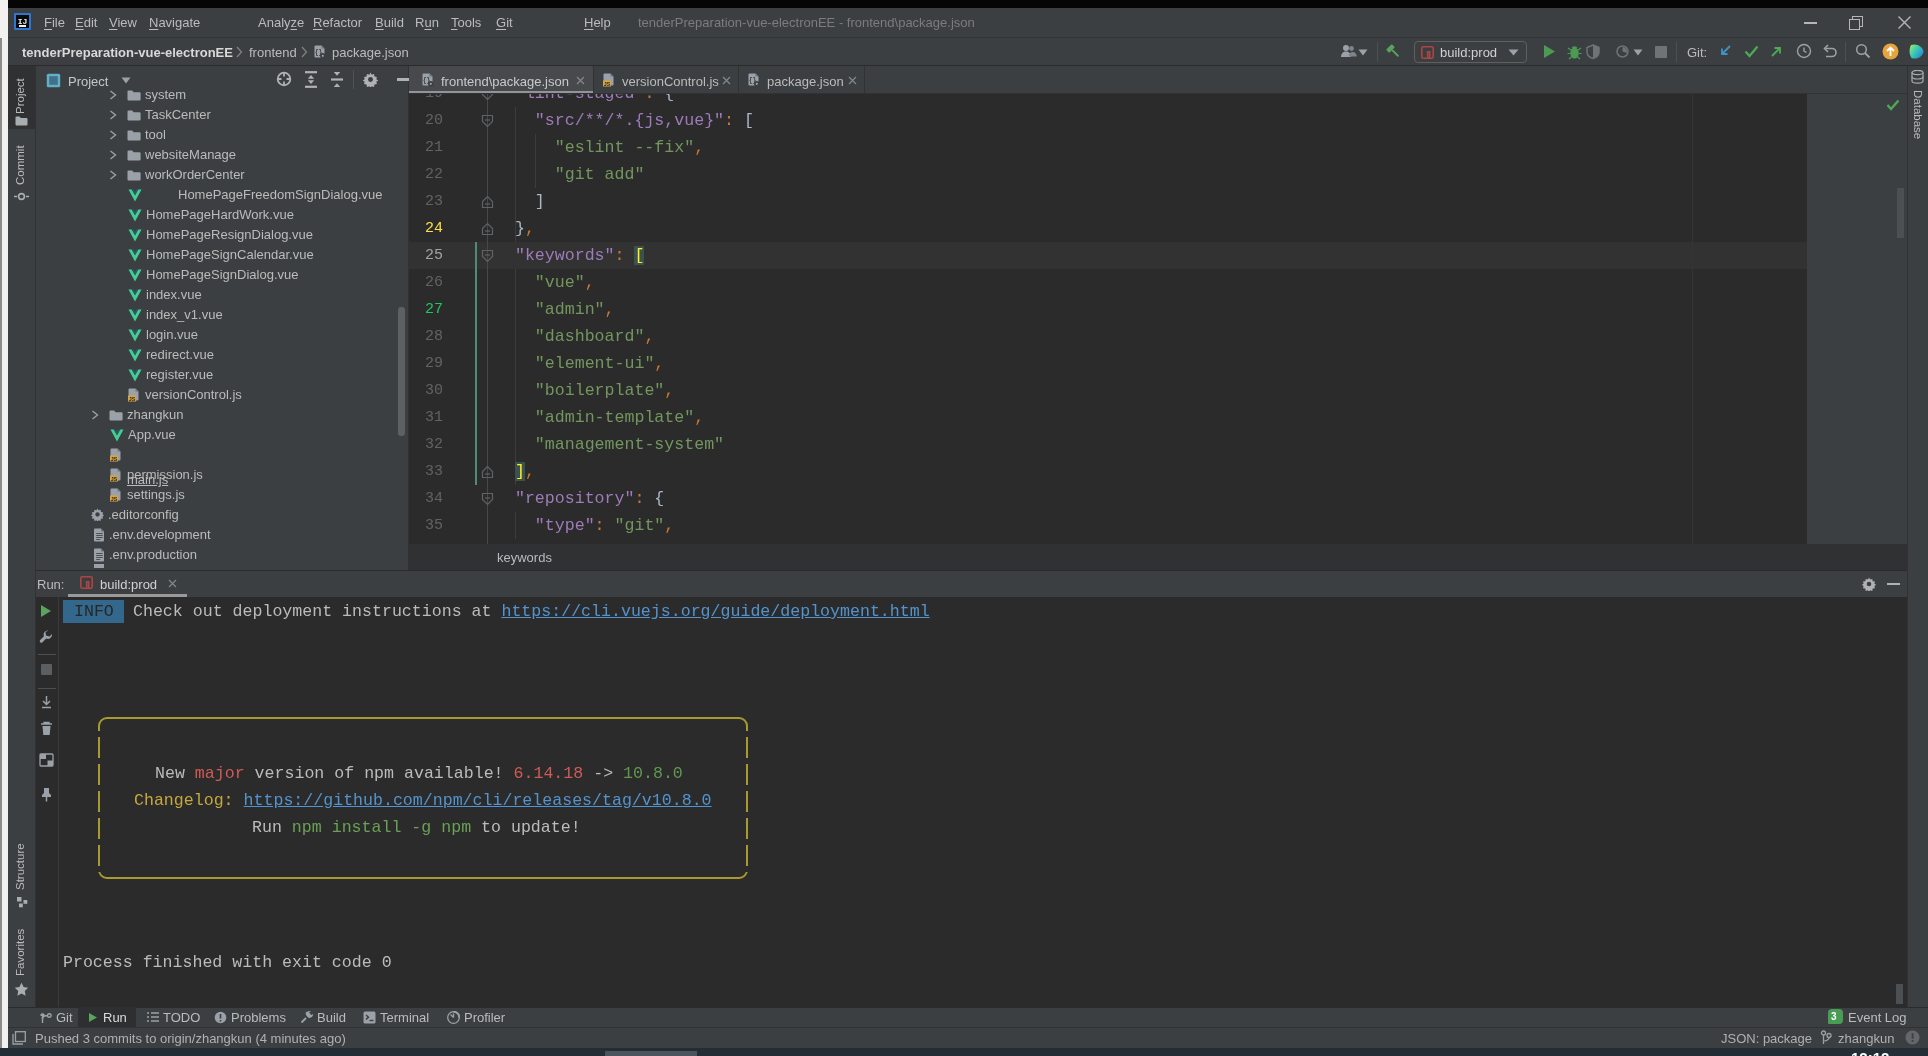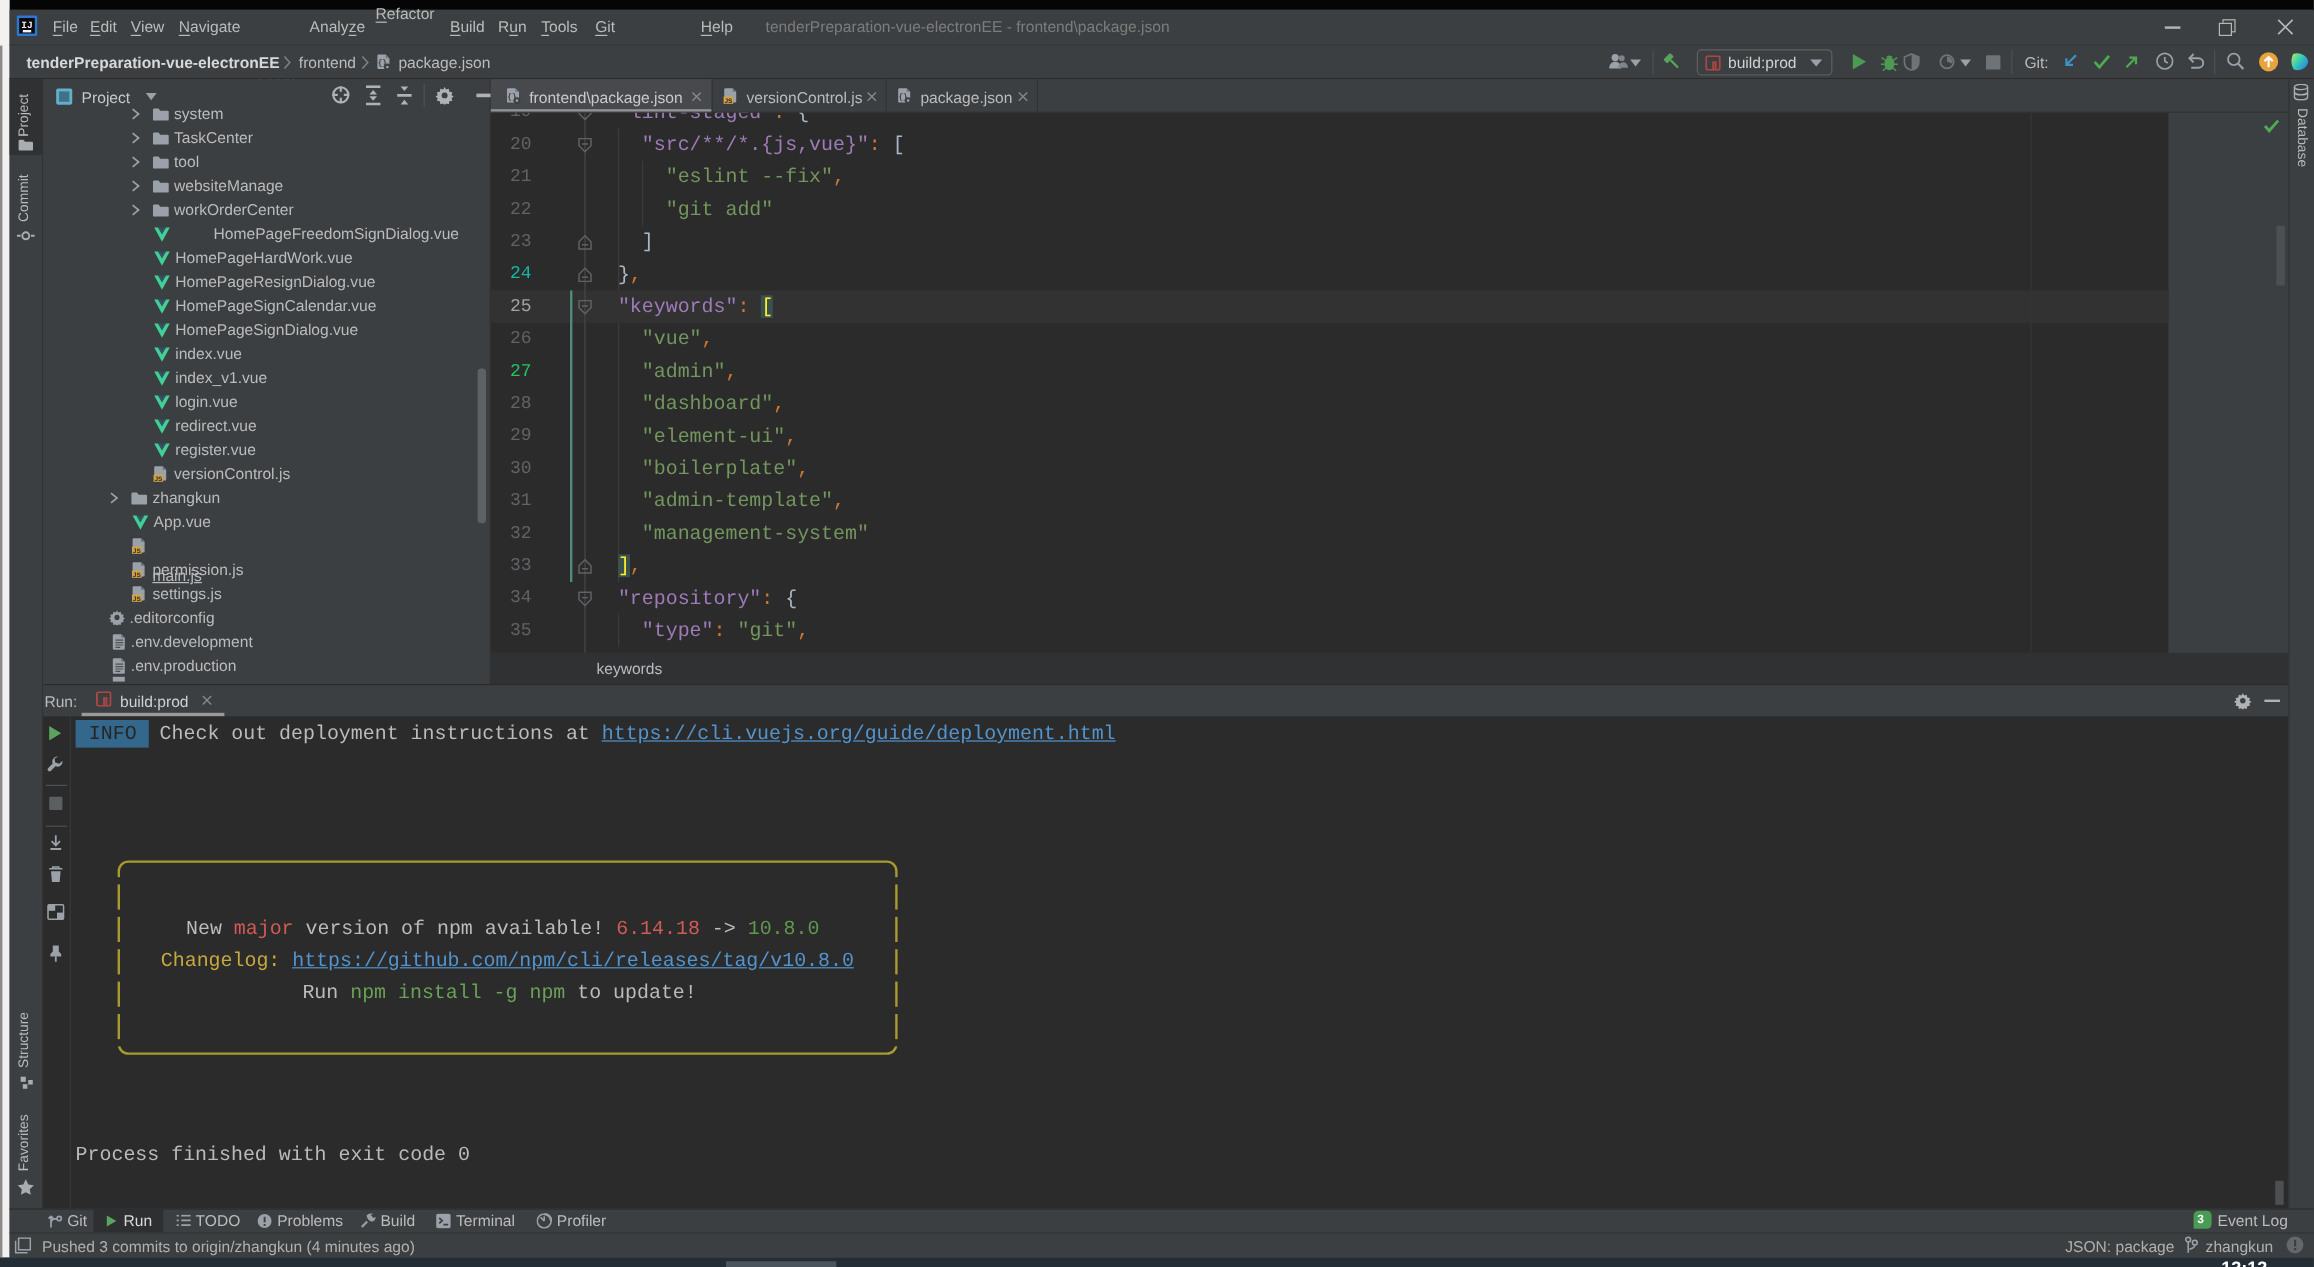--- a/index.html
+++ b/index.html
@@ -28,21 +28,21 @@
 <div class="abs" style="left:14px;top:13px;width:17px;height:17px;background:#0a0a0a;border:2px solid #2c77d1;border-radius:1px;box-sizing:border-box;">
     <div style="font:bold 8px 'Liberation Mono';color:#f0f0f0;text-align:center;margin-top:2px;letter-spacing:0px;">IJ</div>
     <div style="position:absolute;left:3px;top:10px;width:7px;height:1.5px;background:#f0f0f0;"></div>
   </div>
 <div class="abs sans" style="left:44px;top:15px;"><u>F</u>ile</div>
 <div class="abs sans" style="left:75px;top:15px;"><u>E</u>dit</div>
 <div class="abs sans" style="left:109px;top:15px;"><u>V</u>iew</div>
 <div class="abs sans" style="left:149px;top:15px;"><u>N</u>avigate</div>
 <div class="abs sans" style="left:215px;top:15px;margin-top:44px;"><u>C</u>ode</div>
 <div class="abs sans" style="left:258px;top:15px;">Analy<u>z</u>e</div>
-<div class="abs sans" style="left:313px;top:4px;"><u>R</u>efactor</div>
+<div class="abs sans" style="left:313px;top:15px;"><u>R</u>efactor</div>
 <div class="abs sans" style="left:375px;top:15px;"><u>B</u>uild</div>
 <div class="abs sans" style="left:415px;top:15px;">R<u>u</u>n</div>
 <div class="abs sans" style="left:451px;top:15px;"><u>T</u>ools</div>
 <div class="abs sans" style="left:496px;top:15px;"><u>G</u>it</div>
 <div class="abs sans" style="left:524px;top:15px;margin-top:35px;"><u>W</u>indow</div>
 <div class="abs sans" style="left:584px;top:15px;"><u>H</u>elp</div>
 <div class="abs sans" style="left:638px;top:15px;color:#7c7c7c;">tenderPreparation-vue-electronEE - frontend\package.json</div>
 <div class="abs" style="left:1804px;top:22px;width:13px;height:1.5px;background:#b6b6b6;"></div>
 <div class="abs" style="left:1852px;top:16px;width:9px;height:9px;border:1px solid #b6b6b6;"></div>
 <div class="abs" style="left:1849px;top:19px;width:9px;height:9px;border:1px solid #b6b6b6;background:#3c3f41;"></div>
@@ -398,21 +398,21 @@
 <div class="abs ln" style="left:409px;top:80px;line-height:27px;color:#606366;">19</div>
 <div class="abs mono" style="left:495px;top:80px;">  <span class="k">"lint-staged"</span><span class="o">:</span><span class="p"> {</span></div>
 <div class="abs ln" style="left:409px;top:107px;line-height:27px;color:#606366;">20</div>
 <div class="abs mono" style="left:495px;top:107px;">    <span class="k">"src/**/*.{js,vue}"</span><span class="o">:</span><span class="p"> [</span></div>
 <div class="abs ln" style="left:409px;top:134px;line-height:27px;color:#606366;">21</div>
 <div class="abs mono" style="left:495px;top:134px;">      <span class="s">"eslint --fix"</span><span class="o">,</span></div>
 <div class="abs ln" style="left:409px;top:161px;line-height:27px;color:#606366;">22</div>
 <div class="abs mono" style="left:495px;top:161px;">      <span class="s">"git add"</span></div>
 <div class="abs ln" style="left:409px;top:188px;line-height:27px;color:#606366;">23</div>
 <div class="abs mono" style="left:495px;top:188px;"><span class="p">    ]</span></div>
-<div class="abs ln" style="left:409px;top:215px;line-height:27px;color:#14b8a6;">24</div>
+<div class="abs ln" style="left:409px;top:215px;line-height:27px;color:#fde047;">24</div>
 <div class="abs mono" style="left:495px;top:215px;"><span class="p">  }</span><span class="o">,</span></div>
 <div class="abs ln" style="left:409px;top:242px;line-height:27px;color:#a4a3a3;">25</div>
 <div class="abs mono" style="left:495px;top:242px;">  <span class="k">"keywords"</span><span class="o">:</span> <span style="background:#3b514d;color:#ffef28;">[</span></div>
 <div class="abs ln" style="left:409px;top:269px;line-height:27px;color:#606366;">26</div>
 <div class="abs mono" style="left:495px;top:269px;">    <span class="s">"vue"</span><span class="o">,</span></div>
 <div class="abs ln" style="left:409px;top:296px;line-height:27px;color:#22c55e;">27</div>
 <div class="abs mono" style="left:495px;top:296px;">    <span class="s">"admin"</span><span class="o">,</span></div>
 <div class="abs ln" style="left:409px;top:323px;line-height:27px;color:#606366;">28</div>
 <div class="abs mono" style="left:495px;top:323px;">    <span class="s">"dashboard"</span><span class="o">,</span></div>
 <div class="abs ln" style="left:409px;top:350px;line-height:27px;color:#606366;">29</div>

